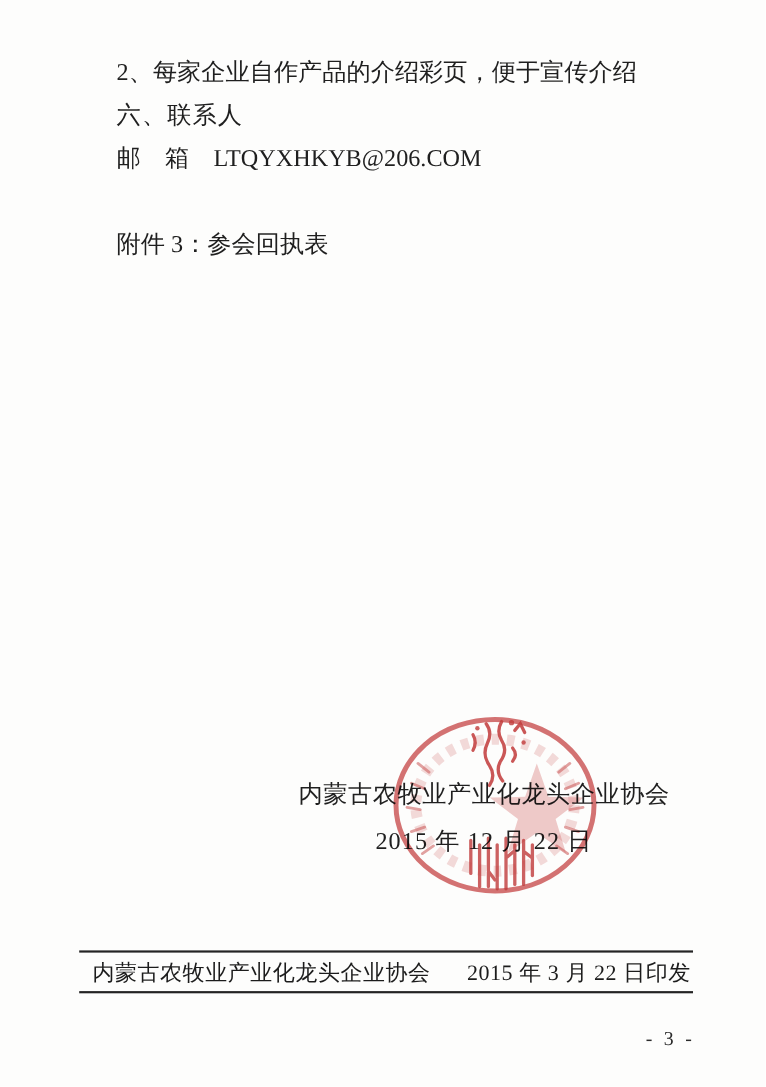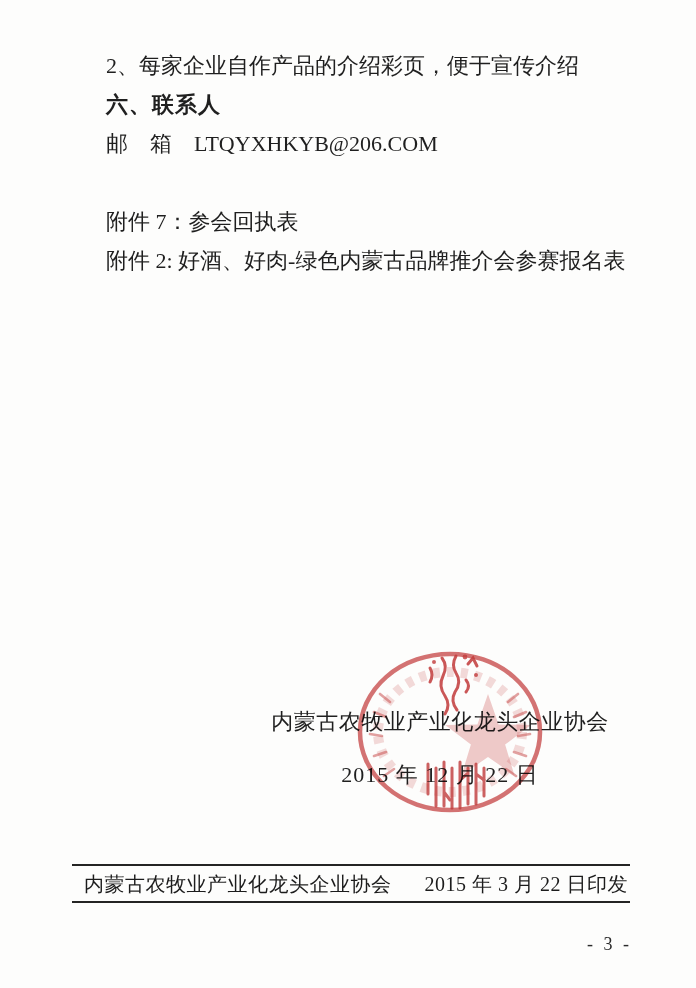--- a/index.html
+++ b/index.html
@@ -13,33 +13,33 @@
   }
   
   .body-text {
     position:absolute; left:62px; top:46px; width:578px;
     font-size:22px; line-height:39px;
     text-align:justify; text-justify:inter-ideograph;
   }
   .body-text p { margin:0; text-indent:2em; }
   .body-text p.left { text-align:left; }
   .contacts-heading {
-    font-weight:bold;
+    font-weight:normal;
     font-family:"Liberation Sans","DejaVu Sans",sans-serif;
     letter-spacing:1px;
   }
   .spacer { height:39px; }
 
   
   .signature {
     position:absolute; left:249px; top:706px; width:382px;
     text-align:center; font-size:22px; z-index:2;
   }
   .signature .org  { line-height:32px; letter-spacing:0.5px; }
-  .signature .date { line-height:32px; margin-top:21px; letter-spacing:1px; }
+  .signature .date { line-height:32px; margin-top:11px; letter-spacing:1px; }
 
   
   .seal {
     position:absolute; left:350px; top:642px; z-index:3;
     mix-blend-mode:multiply; pointer-events:none;
   }
 
   
   .footer-rule {
     position:absolute; left:72px; width:558px; height:2px; background:#242424;
@@ -62,22 +62,21 @@
 </head>
 <body>
 
 <div class="page">
 
   <div class="body-text">
     <p>2、每家企业自作产品的介绍彩页，便于宣传介绍</p>
     <p class="contacts-heading left">六、联系人</p>
     <p class="left">邮　箱　LTQYXHKYB@206.COM</p>
     <div class="spacer"></div>
-    <p class="left">附件 7：参会回执表</p>
-    <p class="left">附件 2: 好酒、好肉-绿色内蒙古品牌推介会参赛报名表</p>
+    <p class="left">附件 3：参会回执表</p>
   </div>
 
   <div class="signature">
     <div class="org">内蒙古农牧业产业化龙头企业协会</div>
     <div class="date">2015 年 12 月 22 日</div>
   </div>
 
   <svg class="seal" width="200" height="190" viewBox="0 0 200 190" aria-hidden="true">
 
     <ellipse cx="100" cy="90" rx="90" ry="78" fill="none" stroke="#c94b4b" stroke-width="4.5" opacity="0.78"></ellipse>

